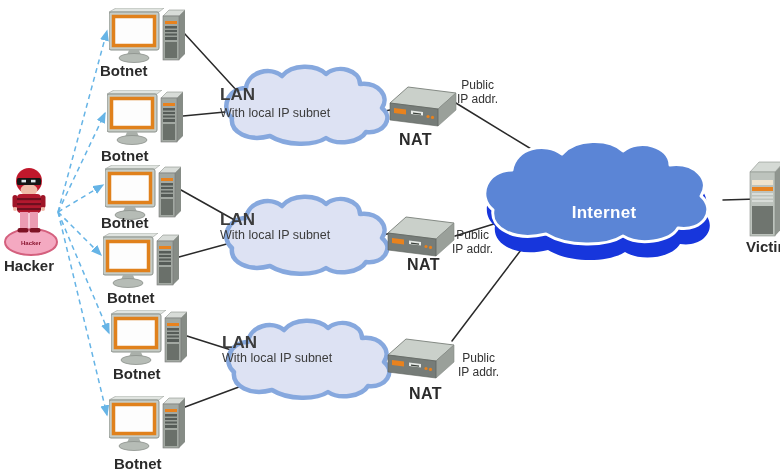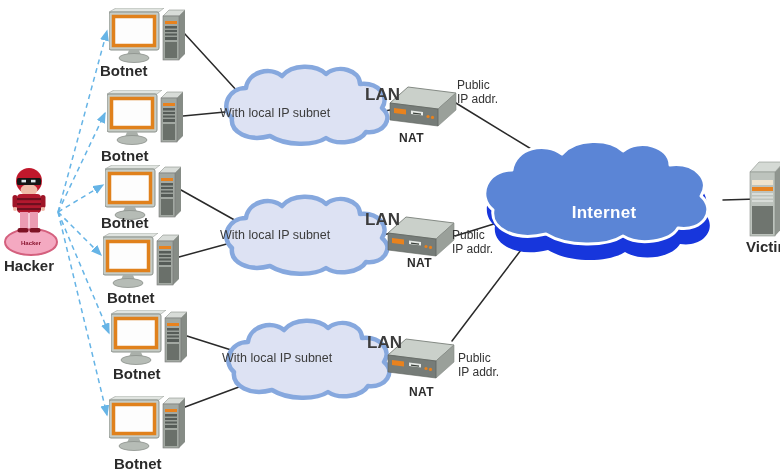--- a/index.html
+++ b/index.html
@@ -1,23 +1,23 @@
 <!DOCTYPE html>
 <html><head>
 <meta charset="utf-8">
 <style>
   html,body{margin:0;padding:0;background:#fff;}
   .stage{position:relative;width:780px;height:470px;background:#ffffff;overflow:hidden;
          font-family:"Liberation Sans",sans-serif;padding-left:16px;}
   svg.scene{position:absolute;left:0;top:0;}
   .lbl{position:absolute;white-space:nowrap;color:#2b2b2b;}
   .b-lbl{font-weight:bold;font-size:15px;}
-  .nat-lbl{font-weight:bold;font-size:12px;letter-spacing:.4px;}
-  .pub-lbl{font-size:12px;line-height:13.5px;color:#333;}
-  .lan-title{font-weight:bold;font-size:17px;color:#3c3c3c;text-align:right;}
+  .nat-lbl{font-weight:bold;font-size:16px;letter-spacing:.4px;}
+  .pub-lbl{font-size:12px;line-height:13.5px;color:#333;text-align:center;}
+  .lan-title{font-weight:bold;font-size:17px;color:#3c3c3c;text-align:left;}
   .lan-sub{font-size:12.5px;color:#3c3c3c;}
   .isp-lbl{font-weight:bold;font-size:17px;color:#ffffff;text-align:center;letter-spacing:.3px;}
   .hacker-lbl{font-weight:bold;font-size:15px;text-align:center;}
   .victim-lbl{font-weight:bold;font-size:15px;}
   .platform-lbl{font-size:6px;font-weight:bold;color:#8a1530;text-align:center;}
 </style>
 </head>
 <body>
 
 <div class="stage">

